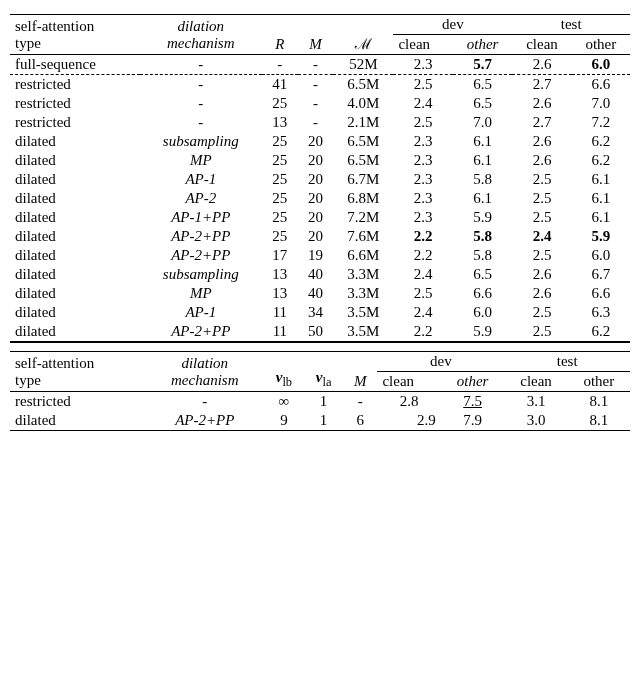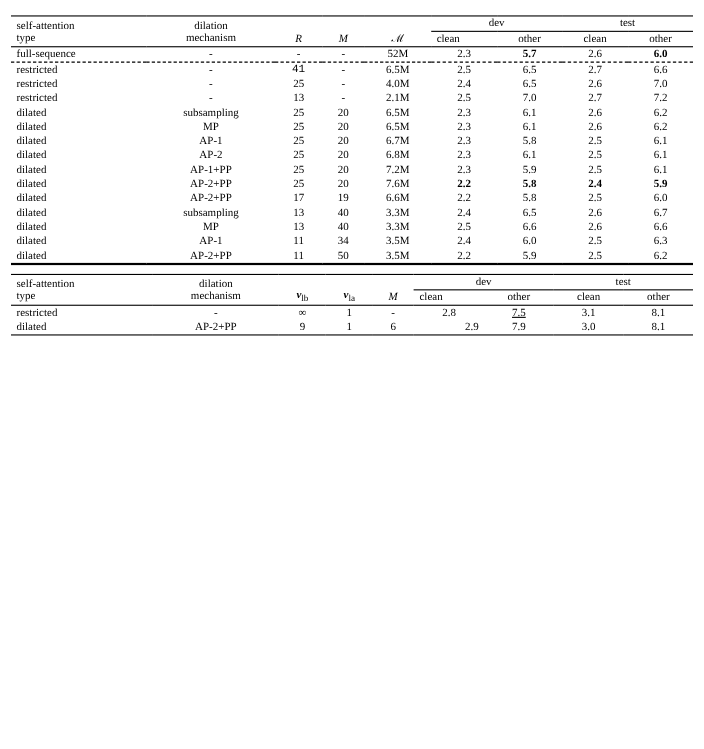--- a/index.html
+++ b/index.html
@@ -13,36 +13,37 @@
       padding: 8px 10px;
     }
     .intro-text {
       font-size: 13px;
       margin-bottom: 6px;
       line-height: 1.4;
     }
     table {
       border-collapse: collapse;
       width: 100%;
-      font-size: 10px;
+      font-size: 15px;
     }
     th, td {
       padding: 1px 5px;
       text-align: center;
       white-space: nowrap;
     }
     th {
       font-weight: normal;
       vertical-align: bottom;
     }
     td:first-child, th:first-child {
       text-align: left;
     }
     td:nth-child(2), th:nth-child(2) {
       text-align: center;
+      font-style: italic;
     }
     .table-section {
       margin-bottom: 0;
     }
   </style>
 </head>
 <body>
 
 <div class="intro-text">
   <span></span>
@@ -75,21 +76,21 @@
           <td style="border-top: 1.5px solid rgb(0, 0, 0);">-</td>
           <td style="border-top: 1.5px solid rgb(0, 0, 0);">52M</td>
           <td style="border-top: 1.5px solid rgb(0, 0, 0);">2.3</td>
           <td style="border-top: 1.5px solid rgb(0, 0, 0);"><b>5.7</b></td>
           <td style="border-top: 1.5px solid rgb(0, 0, 0);">2.6</td>
           <td style="border-top: 1.5px solid rgb(0, 0, 0);"><b>6.0</b></td>
         </tr>
         <tr>
           <td style="text-align: left; border-top: 1px dashed rgb(0, 0, 0);">restricted</td>
           <td style="border-top: 1px dashed rgb(0, 0, 0);">-</td>
-          <td style="border-top: 1px dashed rgb(0, 0, 0); font-family: Liberation Mono, monospace;">41</td>
+          <td style="border-top: 1px dashed rgb(0, 0, 0);">41</td>
           <td style="border-top: 1px dashed rgb(0, 0, 0);">-</td>
           <td style="border-top: 1px dashed rgb(0, 0, 0);">6.5M</td>
           <td style="border-top: 1px dashed rgb(0, 0, 0);">2.5</td>
           <td style="border-top: 1px dashed rgb(0, 0, 0);">6.5</td>
           <td style="border-top: 1px dashed rgb(0, 0, 0);">2.7</td>
           <td style="border-top: 1px dashed rgb(0, 0, 0);">6.6</td>
         </tr>
         <tr>
           <td style="text-align: left;">restricted</td>
           <td>-</td>

